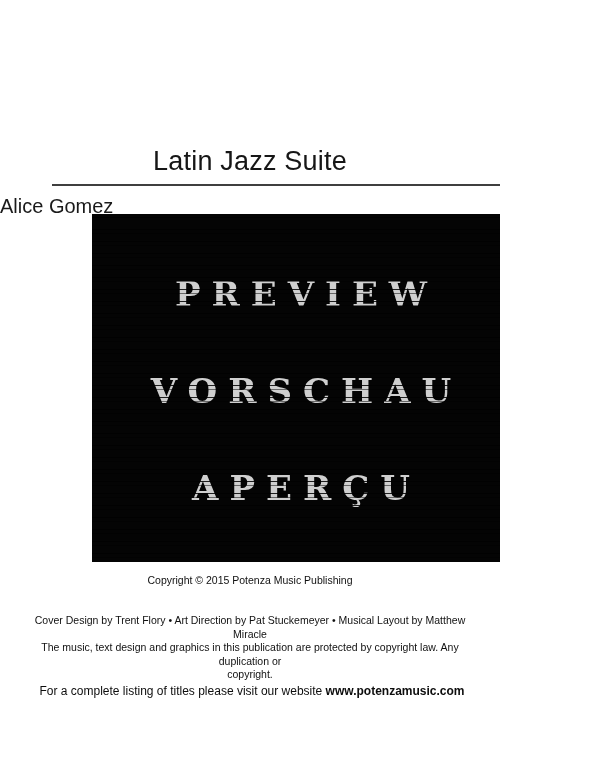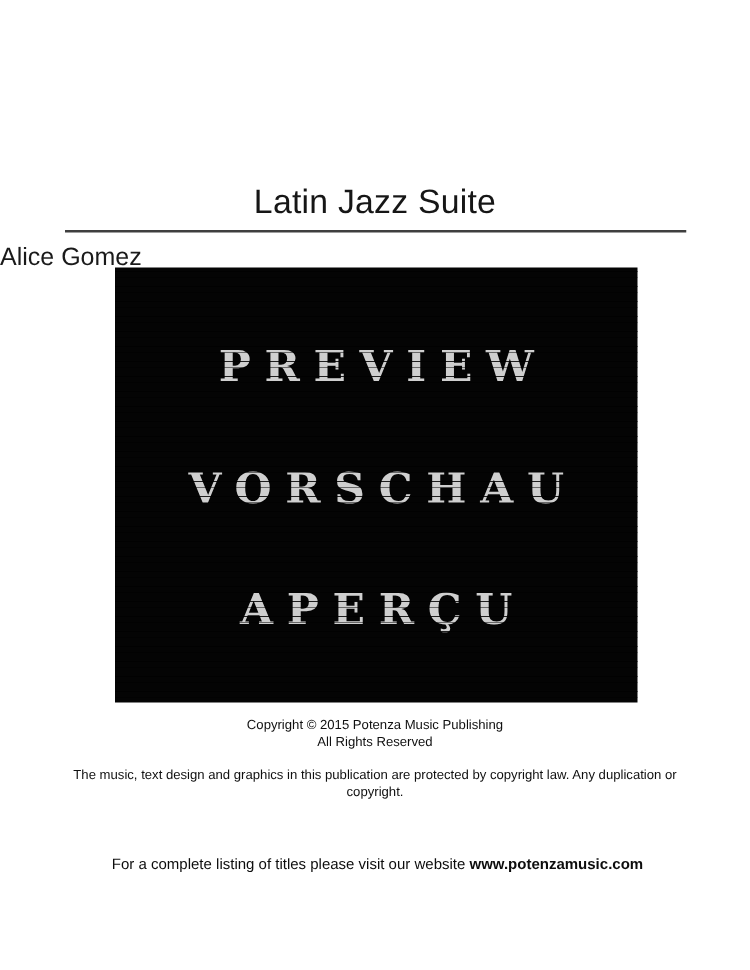--- a/index.html
+++ b/index.html
@@ -2,21 +2,21 @@
 <html><head>
 <meta charset="utf-8">
 <style>
   html, body {
     margin: 0;
     padding: 0;
     background: #ffffff;
   }
   .page {
     position: relative;
-    width: 600px;
+    width: 500px;
     height: 776px;
     background: #ffffff;
     overflow: hidden;
     font-family: "Liberation Sans", sans-serif;
     color: #141414;
   }
 
   .title {
     position: absolute;
     top: 146px;
@@ -142,24 +142,24 @@
   <div class="composer">Alice Gomez</div>
 
   <div class="preview-box">
     <div class="preview-line">PREVIEW</div>
     <div class="preview-line">VORSCHAU</div>
     <div class="preview-line">APERÇU</div>
   </div>
 
   <div class="copyright">
     <div>Copyright © 2015 Potenza Music Publishing</div>
-    <div>All Rights Reserved</div>
   </div>
 
   <div class="credits">
+    <div>Cover Design by Trent Flory • Art Direction by Pat Stuckemeyer • Musical Layout by Matthew Miracle</div>
     <div>The music, text design and graphics in this publication are protected by copyright law.  Any duplication or</div>
     <div>copyright.</div>
   </div>
 
   <div class="footer-note">
     <span>For a complete listing of titles please visit our website </span><strong>www.potenzamusic.com</strong>
   </div>
 
 </div>
 

